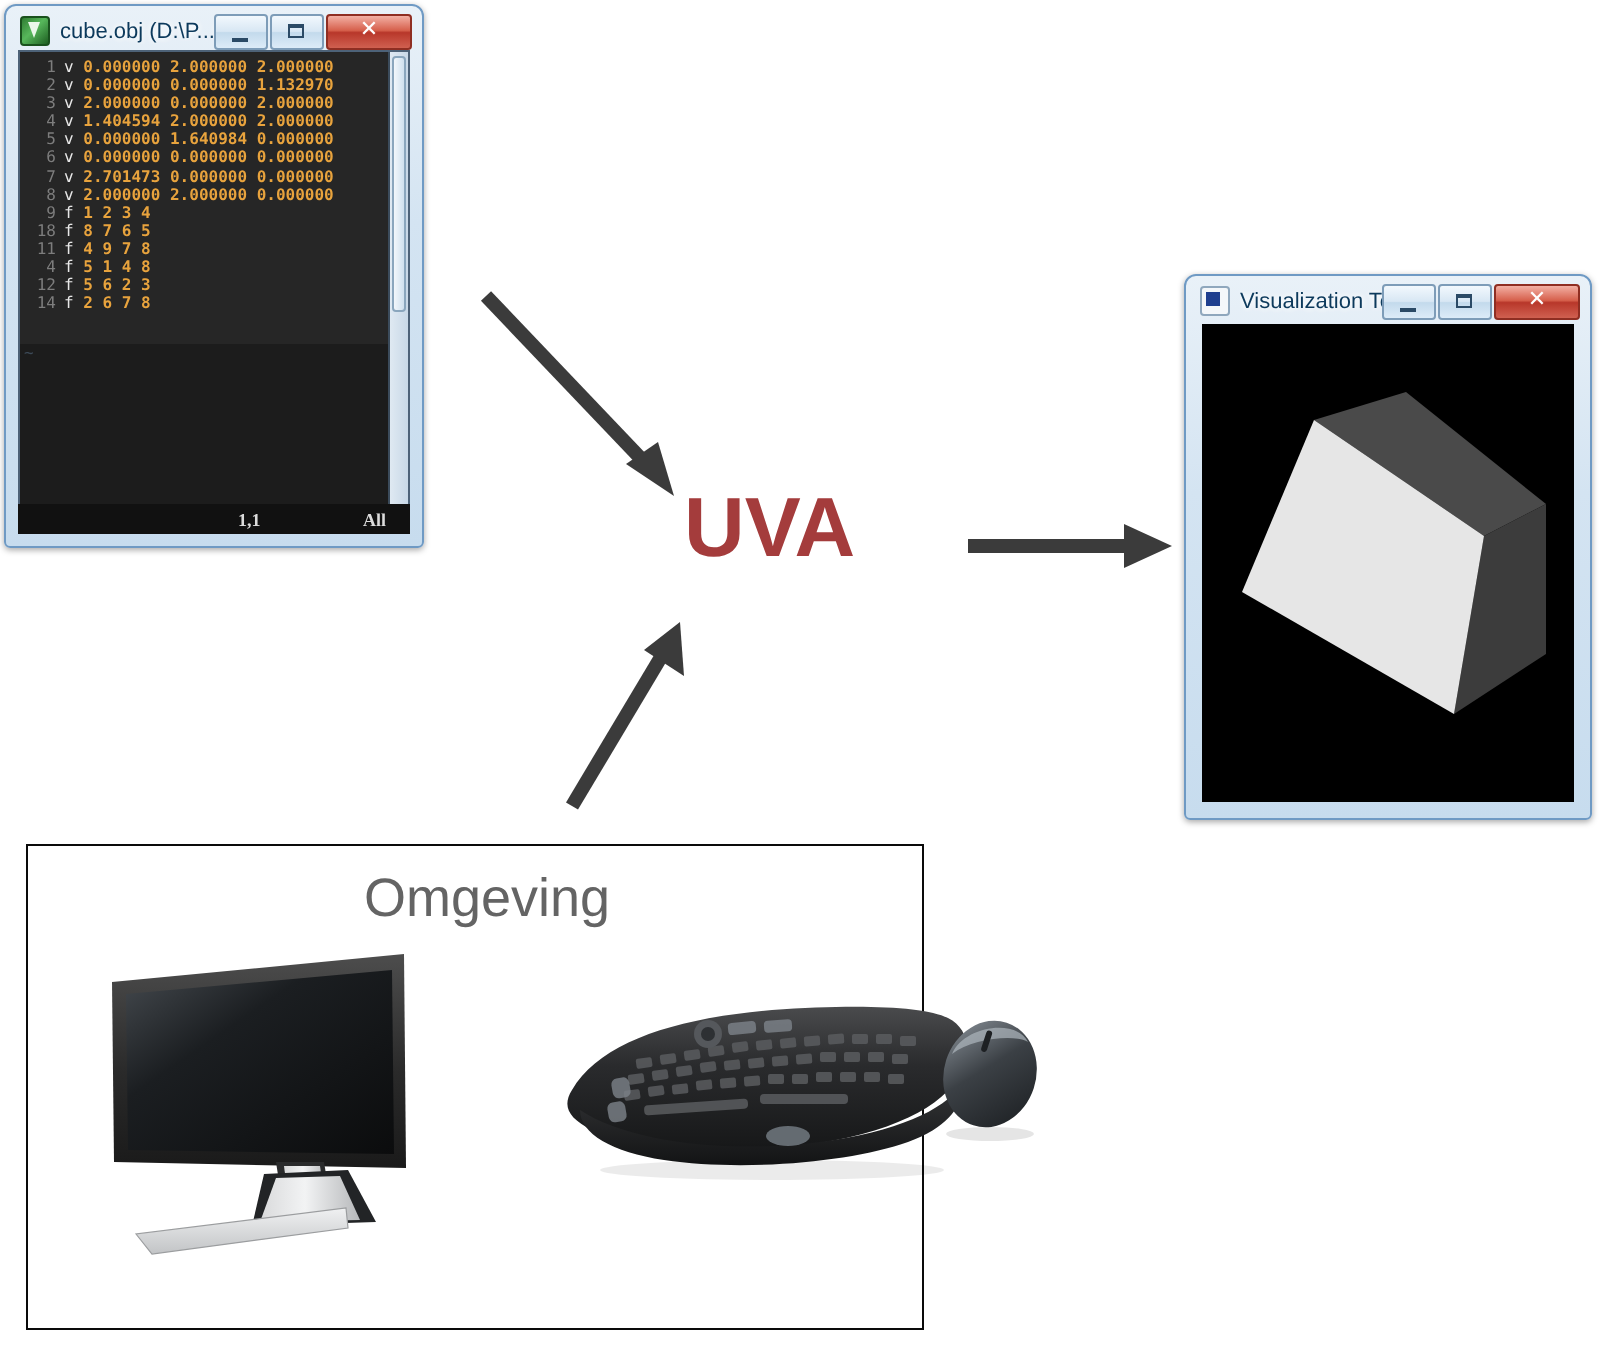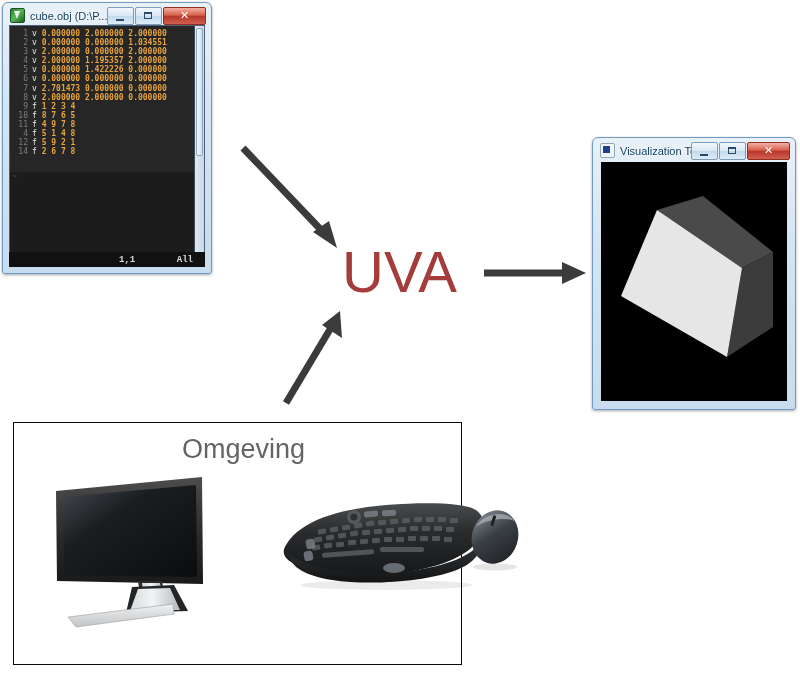--- a/index.html
+++ b/index.html
@@ -148,21 +148,21 @@
   }
   .gvim-thumb {
     position:absolute; left:1px; right:1px; top:2px; height: 126px;
     background: linear-gradient(90deg,#f2f7fb,#cfe0ee);
     border:1px solid #8aa6bd; border-radius:2px;
   }
   .gvim-status {
     position:absolute; left:6px; right:6px; bottom:6px; height: 15px;
     background: #111111;
     color: #dcdcdc;
-    font-family: Liberation Mono, monospace;
+    font-family: Liberation Serif, serif;
     font-size: 9px;
     font-weight: bold;
     display:flex;
     align-items:center;
     padding-left:25px;
   }
   .gvim-status .pos { position:absolute; left: 110px; }
   .gvim-status .all { position:absolute; right: 12px; }
 
   
@@ -174,22 +174,22 @@
     left: 8px; top: 24px; right: 8px; bottom: 8px;
     background: #000000;
     overflow: hidden;
   }
   .cube-svg { display:block; }
 
   
   #uva-label {
     position: absolute;
     left: 342px; top: 243px;
-    font-size: 58px;
-    font-weight: normal;
+    font-size: 42px;
+    font-weight: bold;
     color: #a43c3c;
     letter-spacing: 0px;
     font-family: "Liberation Sans", sans-serif;
     line-height: 1;
   }
 
   
   .arrow-svg { position:absolute; overflow:visible; }
   #arrow-gvim-uva { left: 240px; top: 140px; }
   #arrow-omgeving-uva { left: 270px; top: 300px; }
@@ -226,32 +226,32 @@
       <span class="wbtn min"></span>
       <span class="wbtn max"></span>
       <span class="wbtn close">✕</span>
     </span>
   </div>
 
   <div class="gvim-body">
     <div class="gvim-text">
       <div class="gvim-lines" id="gvim-lines">
           <div class="gvim-line"><span class="ln">1</span><span class="kw">v </span><span class="num">0.000000 2.000000 2.000000</span></div>
-          <div class="gvim-line"><span class="ln">2</span><span class="kw">v </span><span class="num">0.000000 0.000000 1.034551</span></div>
+          <div class="gvim-line"><span class="ln">2</span><span class="kw">v </span><span class="num">0.000000 0.000000 1.132970</span></div>
           <div class="gvim-line"><span class="ln">3</span><span class="kw">v </span><span class="num">2.000000 0.000000 2.000000</span></div>
-          <div class="gvim-line"><span class="ln">4</span><span class="kw">v </span><span class="num">2.000000 1.195357 2.000000</span></div>
-          <div class="gvim-line"><span class="ln">5</span><span class="kw">v </span><span class="num">0.000000 1.422226 0.000000</span></div>
+          <div class="gvim-line"><span class="ln">4</span><span class="kw">v </span><span class="num">1.404594 2.000000 2.000000</span></div>
+          <div class="gvim-line"><span class="ln">5</span><span class="kw">v </span><span class="num">0.000000 1.640984 0.000000</span></div>
           <div class="gvim-line"><span class="ln">6</span><span class="kw">v </span><span class="num">0.000000 0.000000 0.000000</span></div>
           <div class="gvim-line"><span class="ln">7</span><span class="kw">v </span><span class="num">2.701473 0.000000 0.000000</span></div>
           <div class="gvim-line"><span class="ln">8</span><span class="kw">v </span><span class="num">2.000000 2.000000 0.000000</span></div>
           <div class="gvim-line"><span class="ln">9</span><span class="kw">f </span><span class="num">1 2 3 4</span></div>
           <div class="gvim-line"><span class="ln">18</span><span class="kw">f </span><span class="num">8 7 6 5</span></div>
           <div class="gvim-line"><span class="ln">11</span><span class="kw">f </span><span class="num">4 9 7 8</span></div>
           <div class="gvim-line"><span class="ln">4</span><span class="kw">f </span><span class="num">5 1 4 8</span></div>
-          <div class="gvim-line"><span class="ln">12</span><span class="kw">f </span><span class="num">5 9 2 1</span></div>
+          <div class="gvim-line"><span class="ln">12</span><span class="kw">f </span><span class="num">5 6 2 3</span></div>
           <div class="gvim-line"><span class="ln">14</span><span class="kw">f </span><span class="num">2 6 7 8</span></div>
         </div>
       <div class="gvim-empty-area">
         <span class="gvim-tilde">~</span>
       </div>
     </div>
     <div class="gvim-scroll">
       <div class="gvim-thumb"></div>
     </div>
   </div>

